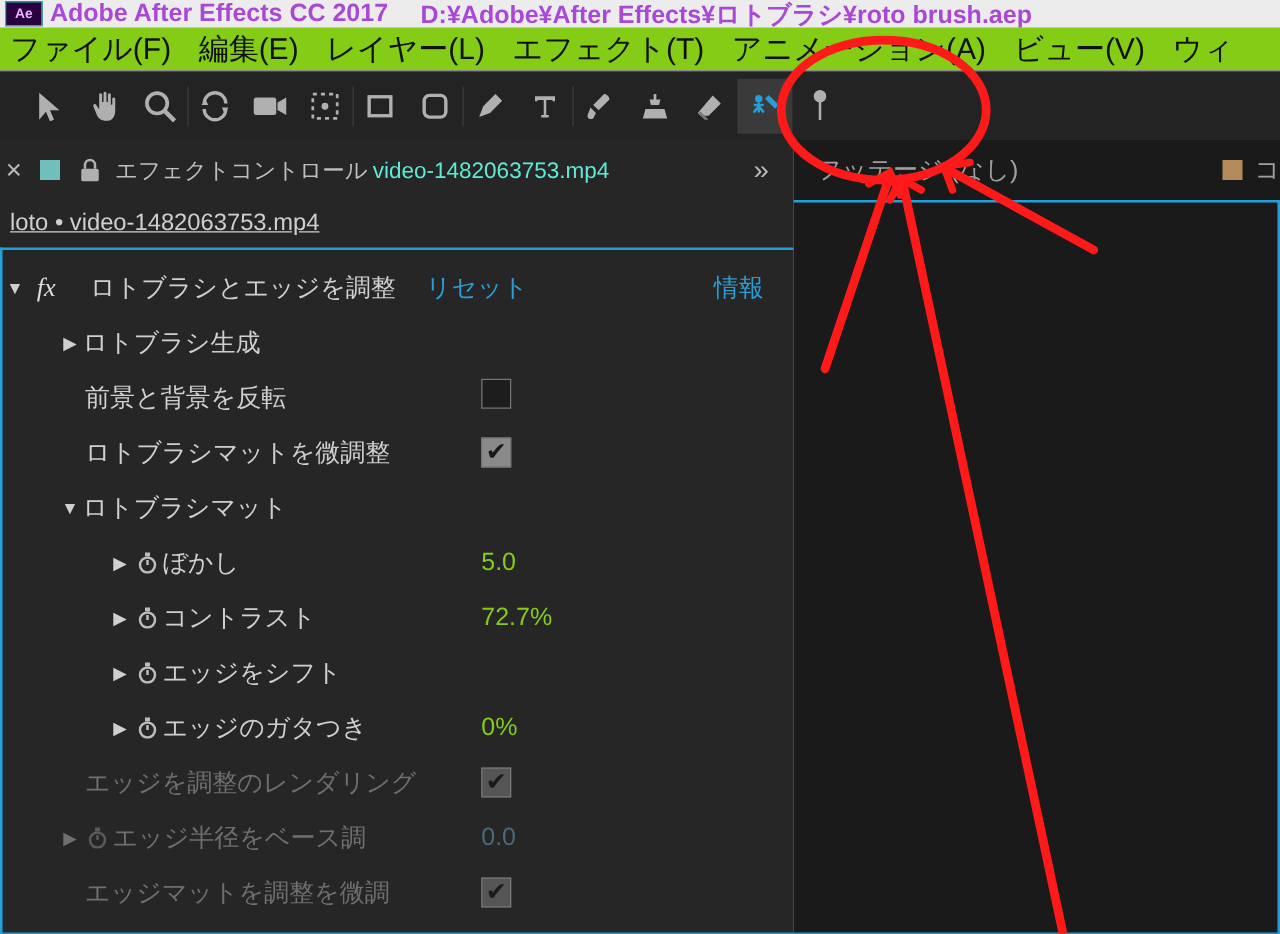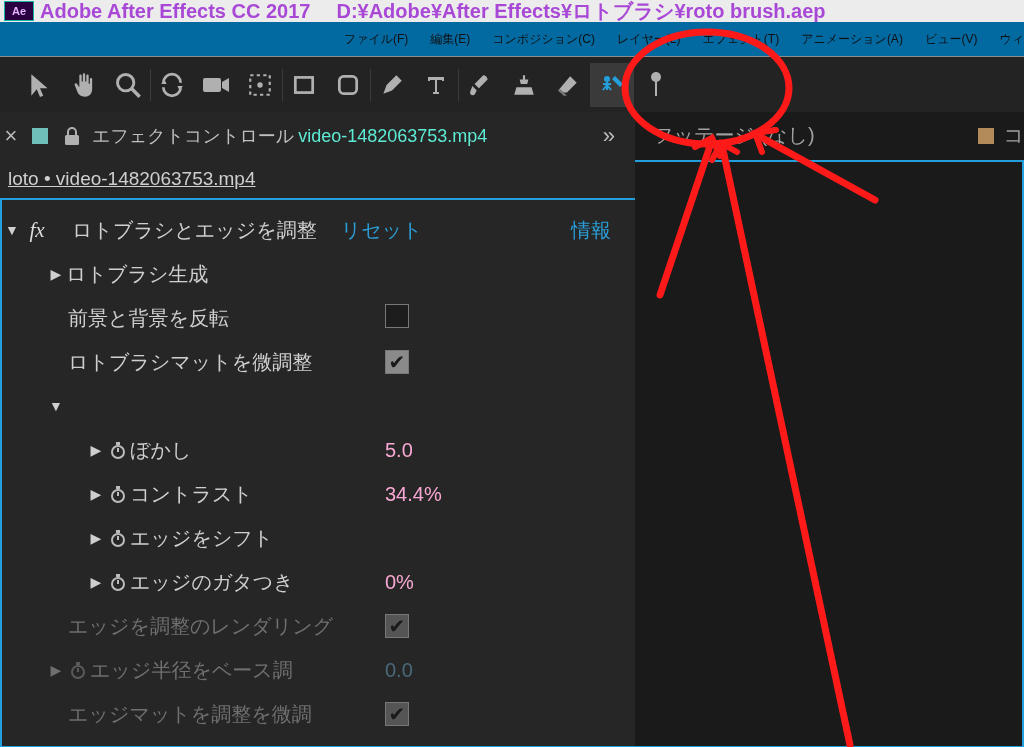--- a/index.html
+++ b/index.html
@@ -41,29 +41,28 @@
     text-align: center;
     font-weight: bold;
     font-family: sans-serif;
   }
   .titlebar .app-name { color: #a948d6; }
   .titlebar .doc-path { color: #a948d6; margin-left: 26px; }
 
   
   .menubar {
     height: 34px;
-    background: #0369a1;
+    background: #84cc16;
     display: flex;
     align-items: center;
     gap: 22px;
     padding-left: 8px;
-    font-size: 12px;
+    font-size: 24px;
     color: #111;
     border-bottom: 1px solid #8c8c8c;
-    justify-content: flex-end;
   }
   .menubar span { white-space: nowrap; }
 
   
   .toolrow {
     height: 55px;
     background: #232323;
     display: flex;
     align-items: center;
     padding-left: 18px;
@@ -185,21 +184,21 @@
   .row .indent2 { width: 44px; }
   .row .indent3 { width: 66px; }
   .tw, .sw, .fx, .bullet { display:inline-flex; align-items:center; justify-content:center; }
   .tw { width: 20px; color:#cfcfcf; font-size:14px; }
   .sw { width: 24px; }
   .fx { width: 30px; font-style: italic; font-family: Georgia, serif; color:#dcdcdc; font-size: 21px; }
 
   .label { flex: 0 0 auto; color:#cfcfcf;text-align:right; }
   .label.dim { color:#6f6f6f; }
   .value {
-    color:#f9a8d4;
+    color:#84cc16;
     margin-left: auto;
     width: 250px;
   }
   .value.dim { color:#4a6a7a; }
   .reset-link { color:#2b9dd6; margin-left: 24px; }
   .info-link  { margin-left: auto; color:#2b9dd6; padding-right: 24px; }
   .ck {
     width: 22px; height: 22px;
     border: 1px solid #777;
     background: #1d1d1d;
@@ -223,21 +222,20 @@
 
   <div class="titlebar">
     <div class="ae-badge">Ae</div>
     <span class="app-name">Adobe After Effects CC 2017</span>
     <span class="doc-path">D:¥Adobe¥After Effects¥ロトブラシ¥roto brush.aep</span>
   </div>
 
   <div class="menubar">
     <span>ファイル(F)</span>
     <span>編集(E)</span>
-    <span>コンポジション(C)</span>
     <span>レイヤー(L)</span>
     <span>エフェクト(T)</span>
     <span>アニメーション(A)</span>
     <span>ビュー(V)</span>
     <span>ウィ</span>
   </div>
 
   <div class="toolrow">
     <div class="tool">
       <svg width="26" height="26" viewBox="0 0 24 24">
@@ -373,20 +371,21 @@
           <span class="indent3"></span>
           <span class="label">ロトブラシマットを微調整</span>
           <span class="valbox">
             <span class="ck on">✔</span>
           </span>
         </div>
 
         <div class="row">
           <span class="indent2"></span>
           <span class="tw">▼</span>
+          <span class="label">ロトブラシマット</span>
         </div>
 
         <div class="row">
           <span class="indent3"></span>
           <span style="width:18px"></span>
           <span class="tw">▶</span>
           <span class="sw">
             <svg width="18" height="18" viewBox="0 0 18 18">
                 <circle cx="9" cy="11" r="6" fill="none" stroke="#bcbcbc" stroke-width="2"></circle>
                 <rect x="7" y="1" width="4" height="3" fill="#bcbcbc"></rect>
@@ -402,21 +401,21 @@
           <span style="width:18px"></span>
           <span class="tw">▶</span>
           <span class="sw">
             <svg width="18" height="18" viewBox="0 0 18 18">
                 <circle cx="9" cy="11" r="6" fill="none" stroke="#bcbcbc" stroke-width="2"></circle>
                 <rect x="7" y="1" width="4" height="3" fill="#bcbcbc"></rect>
                 <line x1="9" y1="11" x2="9" y2="7" stroke="#bcbcbc" stroke-width="2"></line>
               </svg>
           </span>
           <span class="label">コントラスト</span>
-          <span class="value">34.4%</span>
+          <span class="value">72.7%</span>
         </div>
 
         <div class="row">
           <span class="indent3"></span>
           <span style="width:18px"></span>
           <span class="tw">▶</span>
           <span class="sw">
             <svg width="18" height="18" viewBox="0 0 18 18">
                 <circle cx="9" cy="11" r="6" fill="none" stroke="#bcbcbc" stroke-width="2"></circle>
                 <rect x="7" y="1" width="4" height="3" fill="#bcbcbc"></rect>

